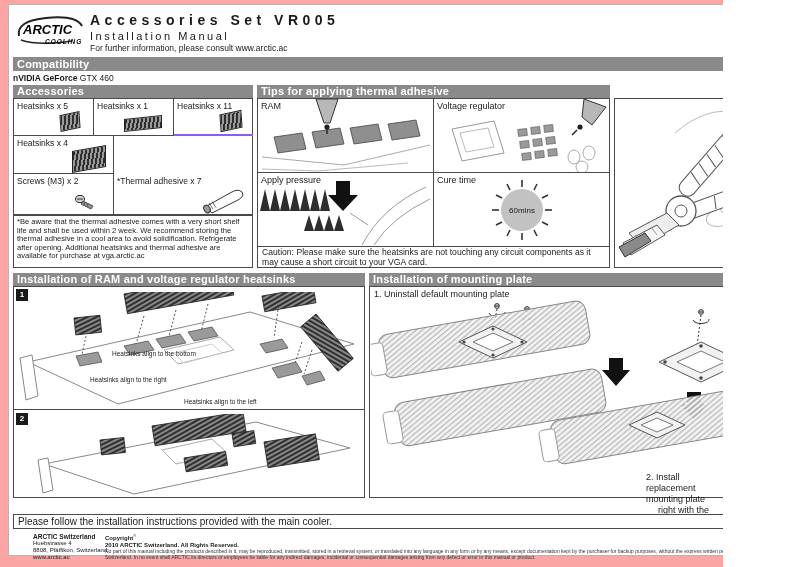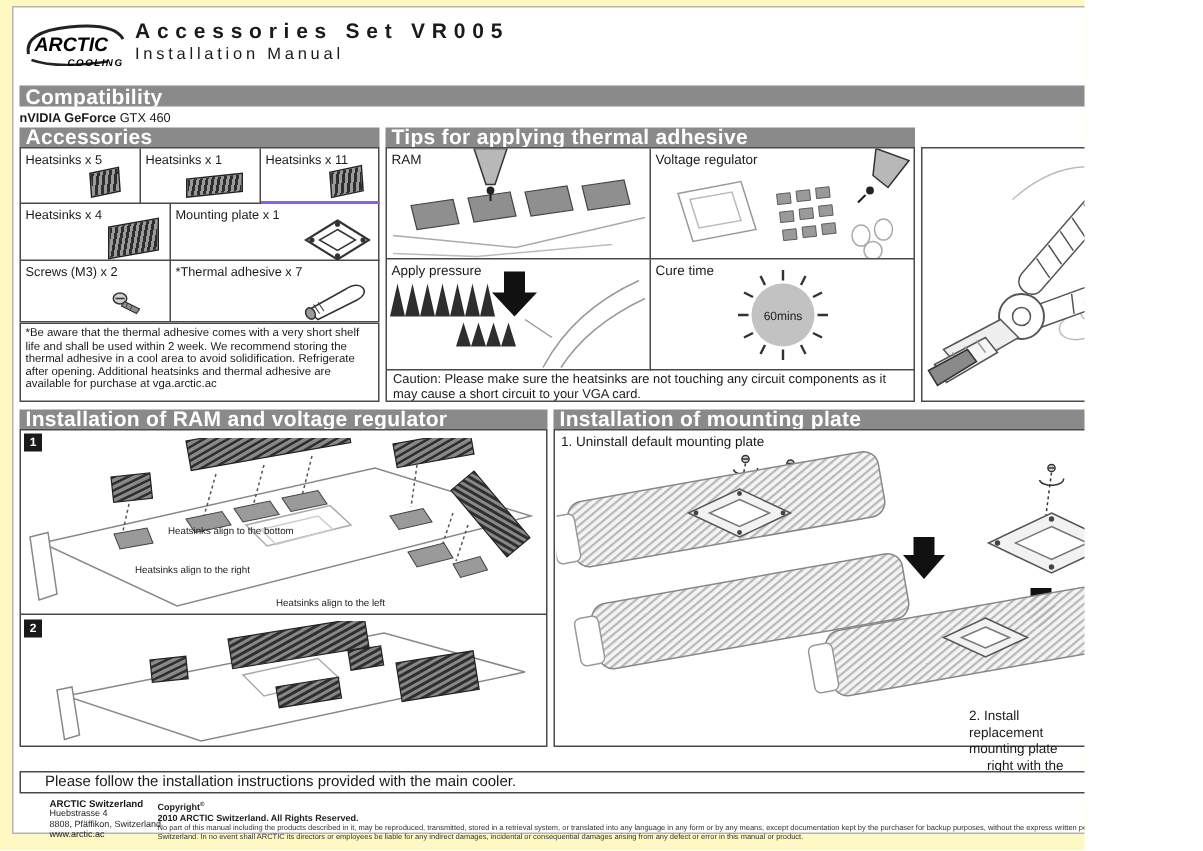--- a/index.html
+++ b/index.html
@@ -1,21 +1,21 @@
 <!DOCTYPE html>
 <html><head>
 <meta charset="utf-8">
 <style>
   * { margin:0; padding:0; box-sizing:border-box; }
   html,body { background:#fff; }
   body { font-family:"Liberation Sans","DejaVu Sans",sans-serif; color:#1a1a1a; }
-  .canvas { position:relative; width:723px; height:567px; background:#fef9c3; overflow:hidden; }
+  .canvas { position:relative; width:723px; height:567px; background:#fca5a5; overflow:hidden; }
   .page { position:absolute; left:8px; top:4px; width:786px; height:552px; border:1px solid #b5b5b5; background:#fff; }
   .abs { position:absolute; }
-  .bar { background:#8a8a8a; color:#fff; font-weight:bold; font-size:14px; line-height:13px; padding-left:4px; letter-spacing:.2px; height:13px; overflow:hidden; }
+  .bar { background:#8a8a8a; color:#fff; font-weight:bold; font-size:11px; line-height:13px; padding-left:4px; letter-spacing:.2px; height:13px; overflow:hidden; }
   .box { border:1px solid #4a4a4a; background:#fff; }
   .cell-label { font-size:8.5px; padding:2px 0 0 3px; }
   .badge { width:12px; height:12px; background:#1a1a1a; color:#fff; font-size:8px; font-weight:bold; text-align:center; line-height:12px; }
   .hs { background:repeating-linear-gradient(100deg,#2e2e2e 0 2px,#9a9a9a 2px 4px); border:1px solid #222; }
   .note-text { font-size:7.6px; line-height:8.6px; padding:2px 3px; }
   .panel-label { font-size:9px; padding:2px 0 0 3px; position:absolute; left:0; top:0; }
   .alabel { font-size:6.5px; fill:#222; }
   sup { font-size:4px; }
 </style>
 </head>
@@ -25,20 +25,21 @@
   <div class="page"></div>
 
   <svg class="abs" style="left:14px;top:13px" width="74" height="38" viewBox="0 0 74 38">
     <path d="M5 23 Q2 8 32 5 Q62 2 68 13" stroke="#222" fill="none" stroke-width="2"></path>
     <path d="M7 27 Q24 33 58 28" stroke="#222" fill="none" stroke-width="1.6"></path>
     <text x="9" y="21" font-style="italic" font-weight="bold" font-size="13">ARCTIC</text>
     <text x="31" y="31" font-style="italic" font-weight="bold" font-size="6.5" letter-spacing="1">COOLING</text>
   </svg>
   <div class="abs" style="left:90px;top:12px;font-size:14px;font-weight:bold;letter-spacing:4.5px">Accessories Set VR005</div>
   <div class="abs" style="left:90px;top:30px;font-size:11px;letter-spacing:2.5px">Installation Manual</div>
+  <div class="abs" style="left:90px;top:43px;font-size:8.5px">For further information, please consult www.arctic.ac</div>
 
   <div class="abs bar" style="left:13px;top:57px;width:780px;height:14px;line-height:14px">Compatibility</div>
   <div class="abs" style="left:13px;top:73px;font-size:8.5px">
     <b>nVIDIA GeForce</b>
     <span>GTX 460</span>
   </div>
 
   <div class="abs bar" style="left:13px;top:85px;width:240px">Accessories</div>
   <div class="abs box" style="left:13px;top:98px;width:240px;height:117px">
 
@@ -51,31 +52,20 @@
       <div class="abs hs" style="left:30px;top:18px;width:38px;height:13px;transform:skewY(-6deg)"></div>
     </div>
     <div class="abs" style="left:160px;top:0;width:79px;height:37px;border-bottom:2px solid #8b5cf6">
       <div class="cell-label">Heatsinks x 11</div>
       <div class="abs hs" style="left:46px;top:13px;width:22px;height:18px;transform:skewY(-8deg) rotate(-4deg)"></div>
     </div>
 
     <div class="abs" style="left:0;top:37px;width:100px;height:38px;border-right:1px solid #4a4a4a;border-bottom:1px solid #4a4a4a">
       <div class="cell-label">Heatsinks x 4</div>
       <div class="abs hs" style="left:58px;top:12px;width:34px;height:22px;transform:skewY(-10deg)"></div>
-    </div>
-    <div class="abs" style="left:100px;top:37px;width:139px;height:38px;border-bottom:1px solid #4a4a4a">
-      <div class="cell-label">Mounting plate x 1</div>
-      <svg class="abs" style="left:88px;top:10px" width="46" height="28" viewBox="0 0 46 28">
-        <polygon points="23,1 44,14 23,27 2,14" fill="#fff" stroke="#333" stroke-width="1.4"></polygon>
-        <polygon points="23,7 35,14 23,21 11,14" fill="#fff" stroke="#333" stroke-width="1"></polygon>
-        <circle cx="23" cy="3.5" r="1.7" fill="#333"></circle>
-          <circle cx="40" cy="14" r="1.7" fill="#333"></circle>
-        <circle cx="23" cy="24.5" r="1.7" fill="#333"></circle>
-          <circle cx="6" cy="14" r="1.7" fill="#333"></circle>
-      </svg>
     </div>
 
     <div class="abs" style="left:0;top:75px;width:100px;height:41px;border-right:1px solid #4a4a4a">
       <div class="cell-label">Screws (M3) x 2</div>
       <svg class="abs" style="left:60px;top:18px" width="24" height="20" viewBox="0 0 24 20">
         <ellipse cx="6" cy="7" rx="4.5" ry="3.6" fill="#cfcfcf" stroke="#333"></ellipse>
         <line x1="3" y1="7" x2="9" y2="7" stroke="#333"></line>
         <polygon points="9,9 19,14 17,17 7,12" fill="#8f8f8f" stroke="#333" stroke-width=".8"></polygon>
         <line x1="11" y1="10" x2="10" y2="13" stroke="#333" stroke-width=".6"></line>
         <line x1="14" y1="11.5" x2="13" y2="14.5" stroke="#333" stroke-width=".6"></line>
@@ -366,21 +356,21 @@
       <polygon points="28,0 56,13 28,26 0,13" fill="#f2f2f2" stroke="#555"></polygon>
       <polygon points="28,6 44,13 28,20 12,13" fill="#fff" stroke="#777"></polygon>
     </g>
   </svg>
 
   <div class="abs" style="left:646px;top:472px;font-size:9px;line-height:11px">
     <div>2. Install replacement mounting plate</div>
     <div style="padding-left:12px">right with the accessories set</div>
   </div>
 
-  <div class="abs box" style="left:13px;top:514px;width:780px;height:15px;font-size:10px;line-height:13px;padding-left:16px">Please follow the installation instructions provided with the main cooler.</div>
+  <div class="abs box" style="left:13px;top:514px;width:780px;height:15px;font-size:10px;line-height:13px;padding-left:4px">Please follow the installation instructions provided with the main cooler.</div>
 
   <div class="abs" style="left:33px;top:533px;font-size:6px;line-height:7px">
     <div style="font-weight:bold;font-size:6.5px">ARCTIC Switzerland</div>
     <div>Huebstrasse 4</div>
     <div>8808, Pfäffikon, Switzerland</div>
     <div>www.arctic.ac</div>
   </div>
   <div class="abs" style="left:105px;top:533px;width:688px">
     <div style="font-size:6px;font-weight:bold;line-height:6.5px">
       <span>Copyright</span><sup>©</sup>

